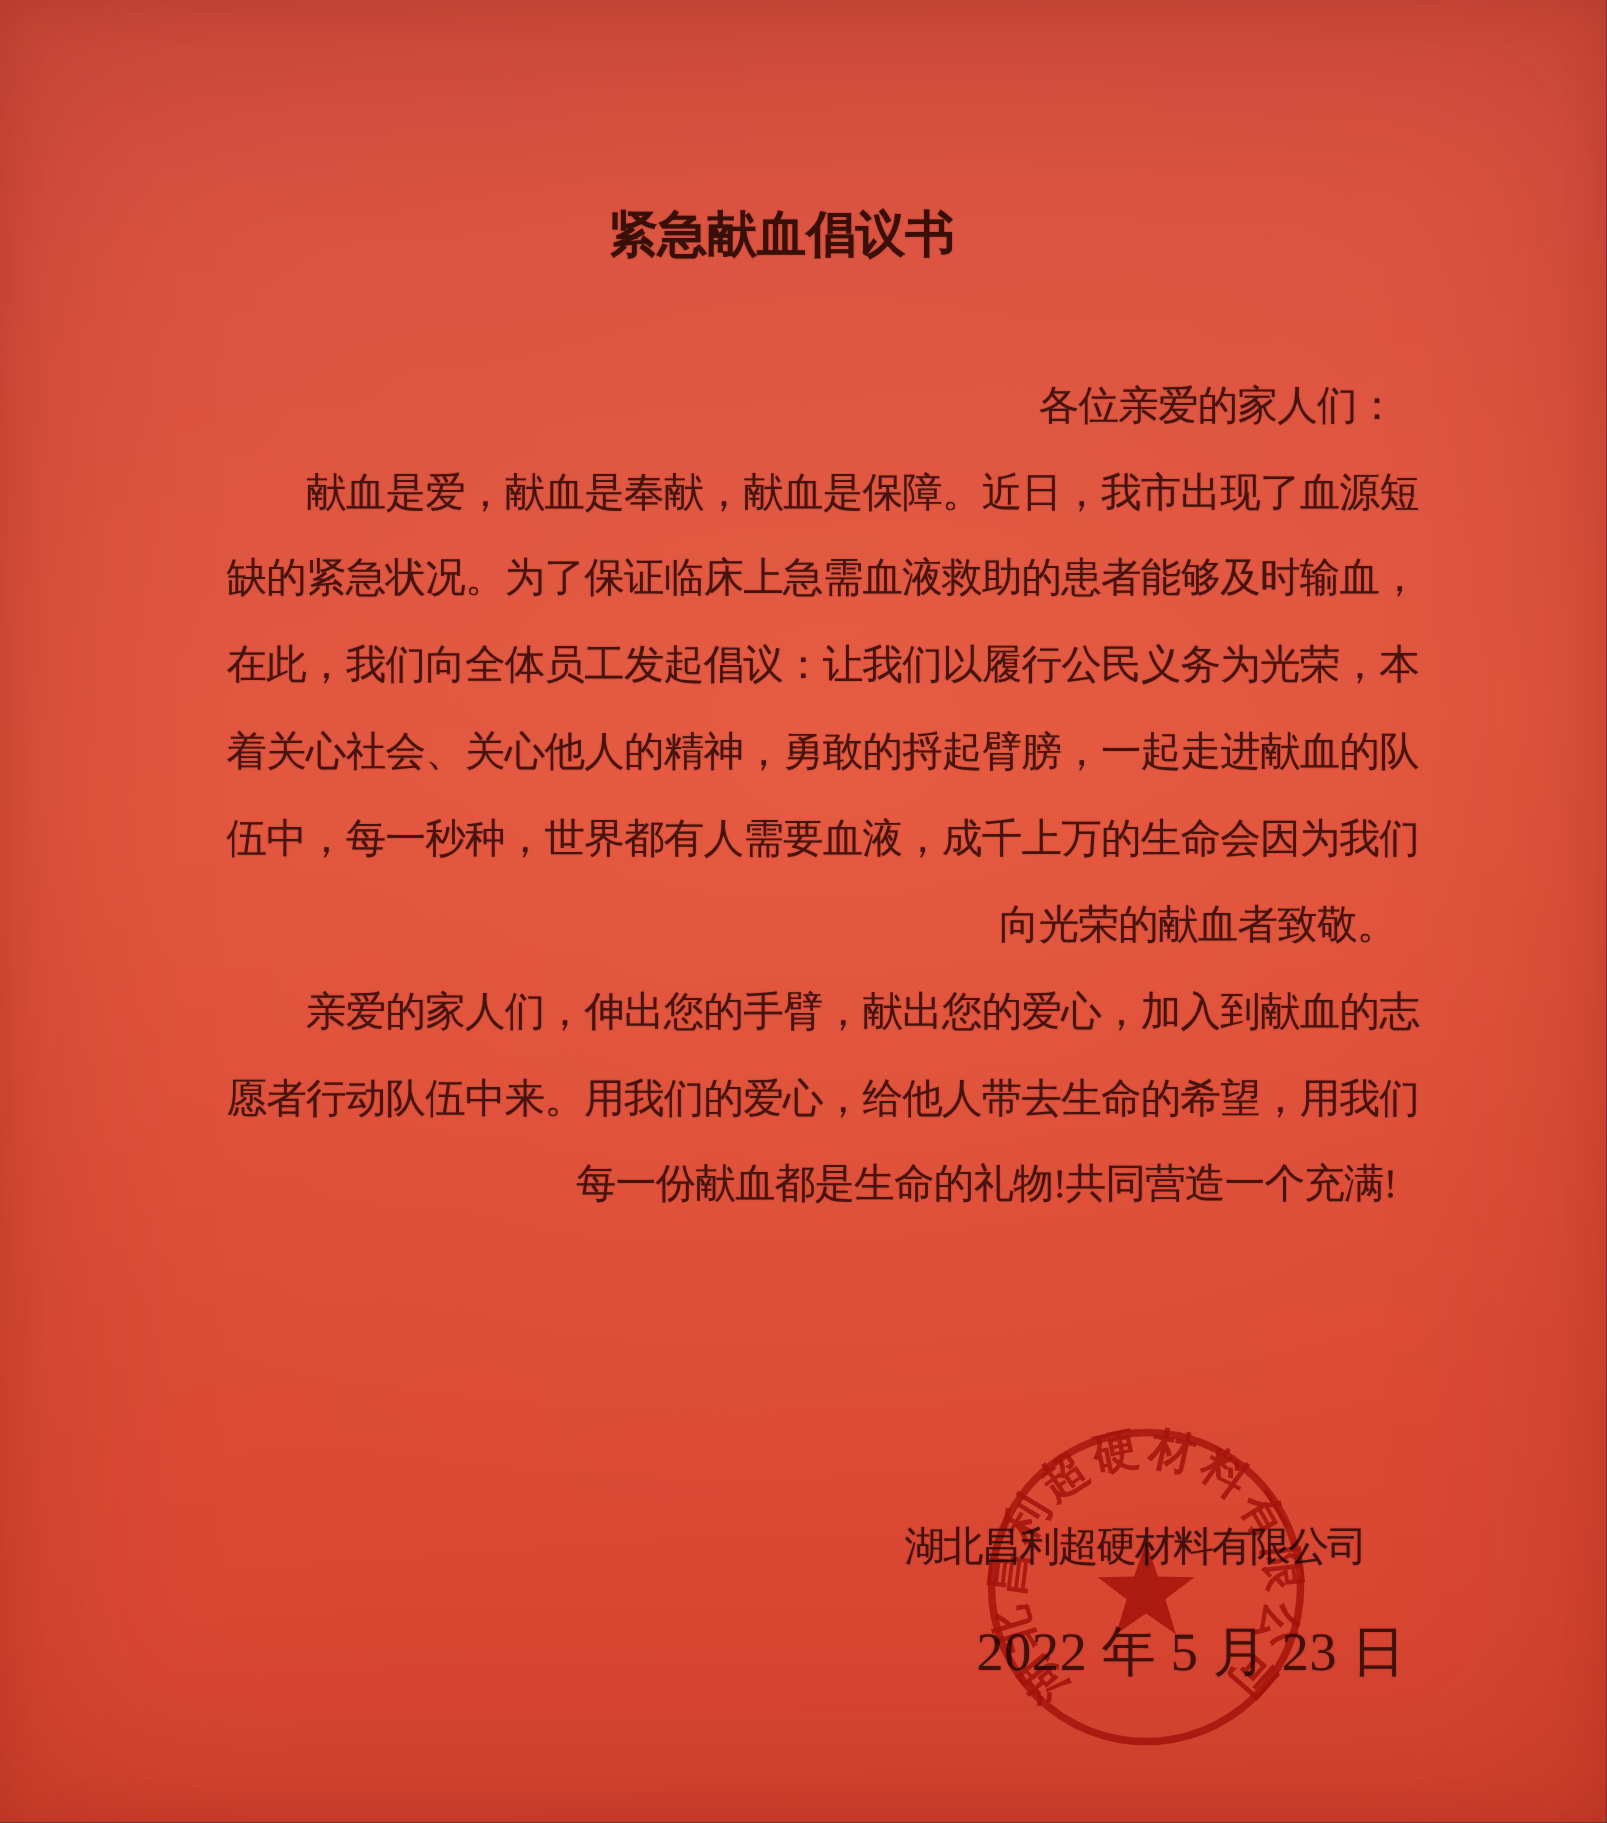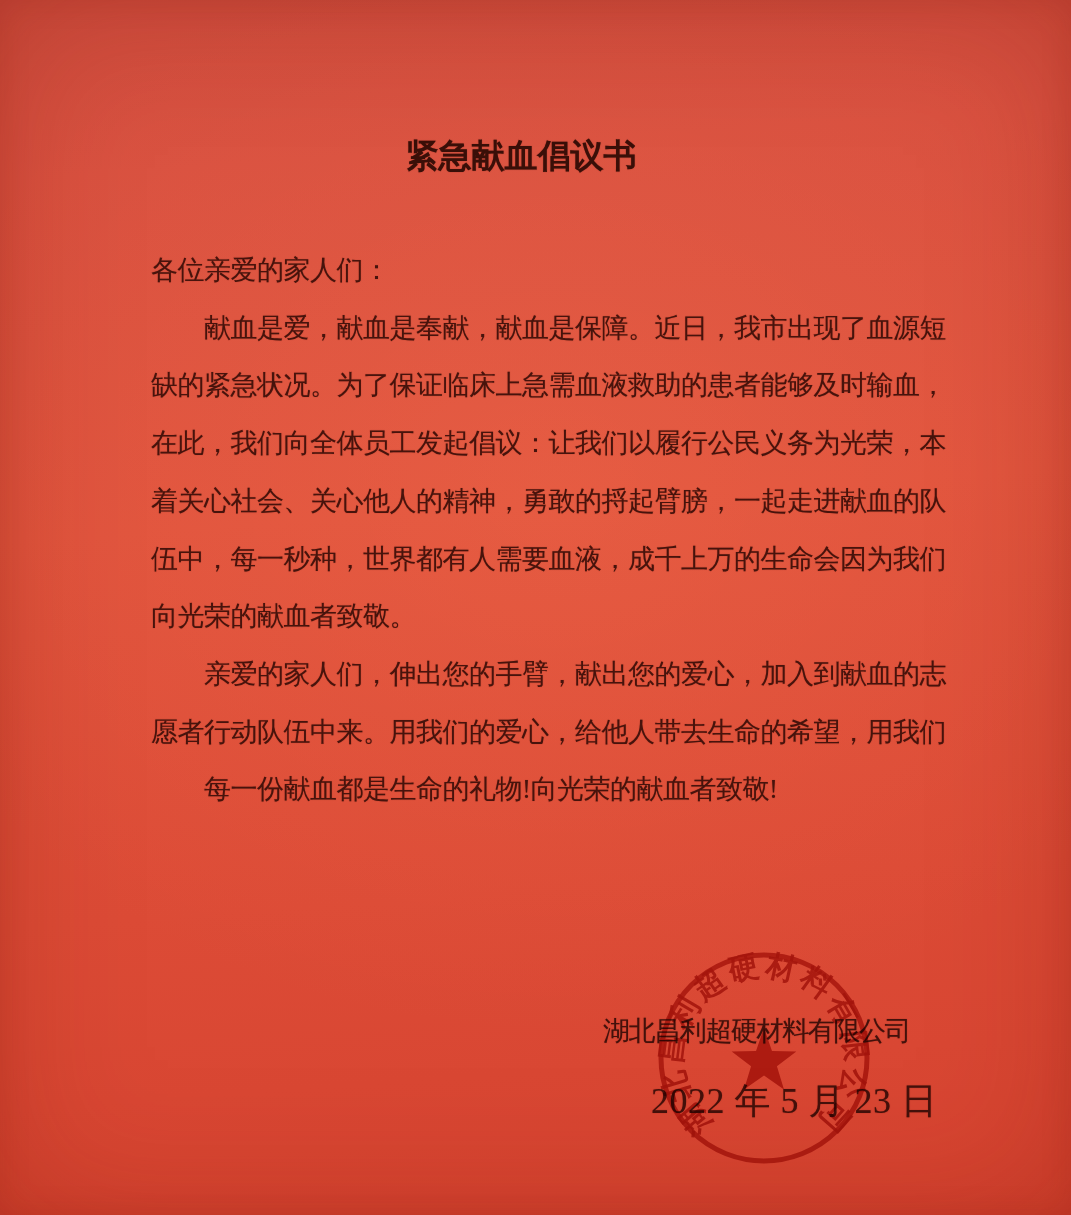--- a/index.html
+++ b/index.html
@@ -18,21 +18,21 @@
     position:absolute;top:134px;left:0;width:1042px;text-align:center;
     font-family:"Liberation Sans","DejaVu Sans",sans-serif;
     font-weight:bold;font-size:33px;letter-spacing:0px;color:#3a0f08;
     text-shadow:0 0 1px rgba(58,15,8,.55);
   }
   .body-block{
     position:absolute;left:151px;top:242px;width:780px;
     font-size:27px;line-height:57.7px;color:#47130c;
     text-shadow:0 0 1px rgba(71,19,12,.45);
   }
-  .body-line{white-space:nowrap;letter-spacing:-0.5px;}
+  .body-line{white-space:nowrap;letter-spacing:-0.5px;text-align:right;}
   .sig-company{
     position:absolute;top:1013px;left:603px;
     font-size:27px;letter-spacing:-1.4px;color:#43110b;white-space:nowrap;
     text-shadow:0 0 1px rgba(67,17,11,.5);
   }
   .sig-date{
     position:absolute;top:1077px;left:651px;
     font-size:36px;letter-spacing:0.5px;color:#43110b;white-space:nowrap;
     text-shadow:0 0 1px rgba(67,17,11,.5);
   }
@@ -55,21 +55,21 @@
   <div class="body-block">
       <div class="body-line">各位亲爱的家人们：</div>
       <div class="body-line">　　献血是爱，献血是奉献，献血是保障。近日，我市出现了血源短</div>
       <div class="body-line">缺的紧急状况。为了保证临床上急需血液救助的患者能够及时输血，</div>
       <div class="body-line">在此，我们向全体员工发起倡议：让我们以履行公民义务为光荣，本</div>
       <div class="body-line">着关心社会、关心他人的精神，勇敢的捋起臂膀，一起走进献血的队</div>
       <div class="body-line">伍中，每一秒种，世界都有人需要血液，成千上万的生命会因为我们</div>
       <div class="body-line">向光荣的献血者致敬。</div>
       <div class="body-line">　　亲爱的家人们，伸出您的手臂，献出您的爱心，加入到献血的志</div>
       <div class="body-line">愿者行动队伍中来。用我们的爱心，给他人带去生命的希望，用我们</div>
-      <div class="body-line">　　每一份献血都是生命的礼物!向光荣的献血者致敬!</div>
+      <div class="body-line">　　每一份献血都是生命的礼物!共同营造一个充满!</div>
     </div>
 
   <div class="sig-company">湖北昌利超硬材料有限公司</div>
 
   <div class="sig-date">2022 年 5 月 23 日</div>
 
   <svg class="stamp" viewBox="-112 -112 224 224" xmlns="http://www.w3.org/2000/svg">
     <circle cx="0" cy="0" r="103" fill="none" stroke="#ba2a18" stroke-width="5" stroke-opacity="0.82"></circle>
     <path id="seal-arc" d="M -50 65 A 82 82 0 1 1 50 65" fill="none"></path>
     <text fill="#b52716" fill-opacity="0.85">

